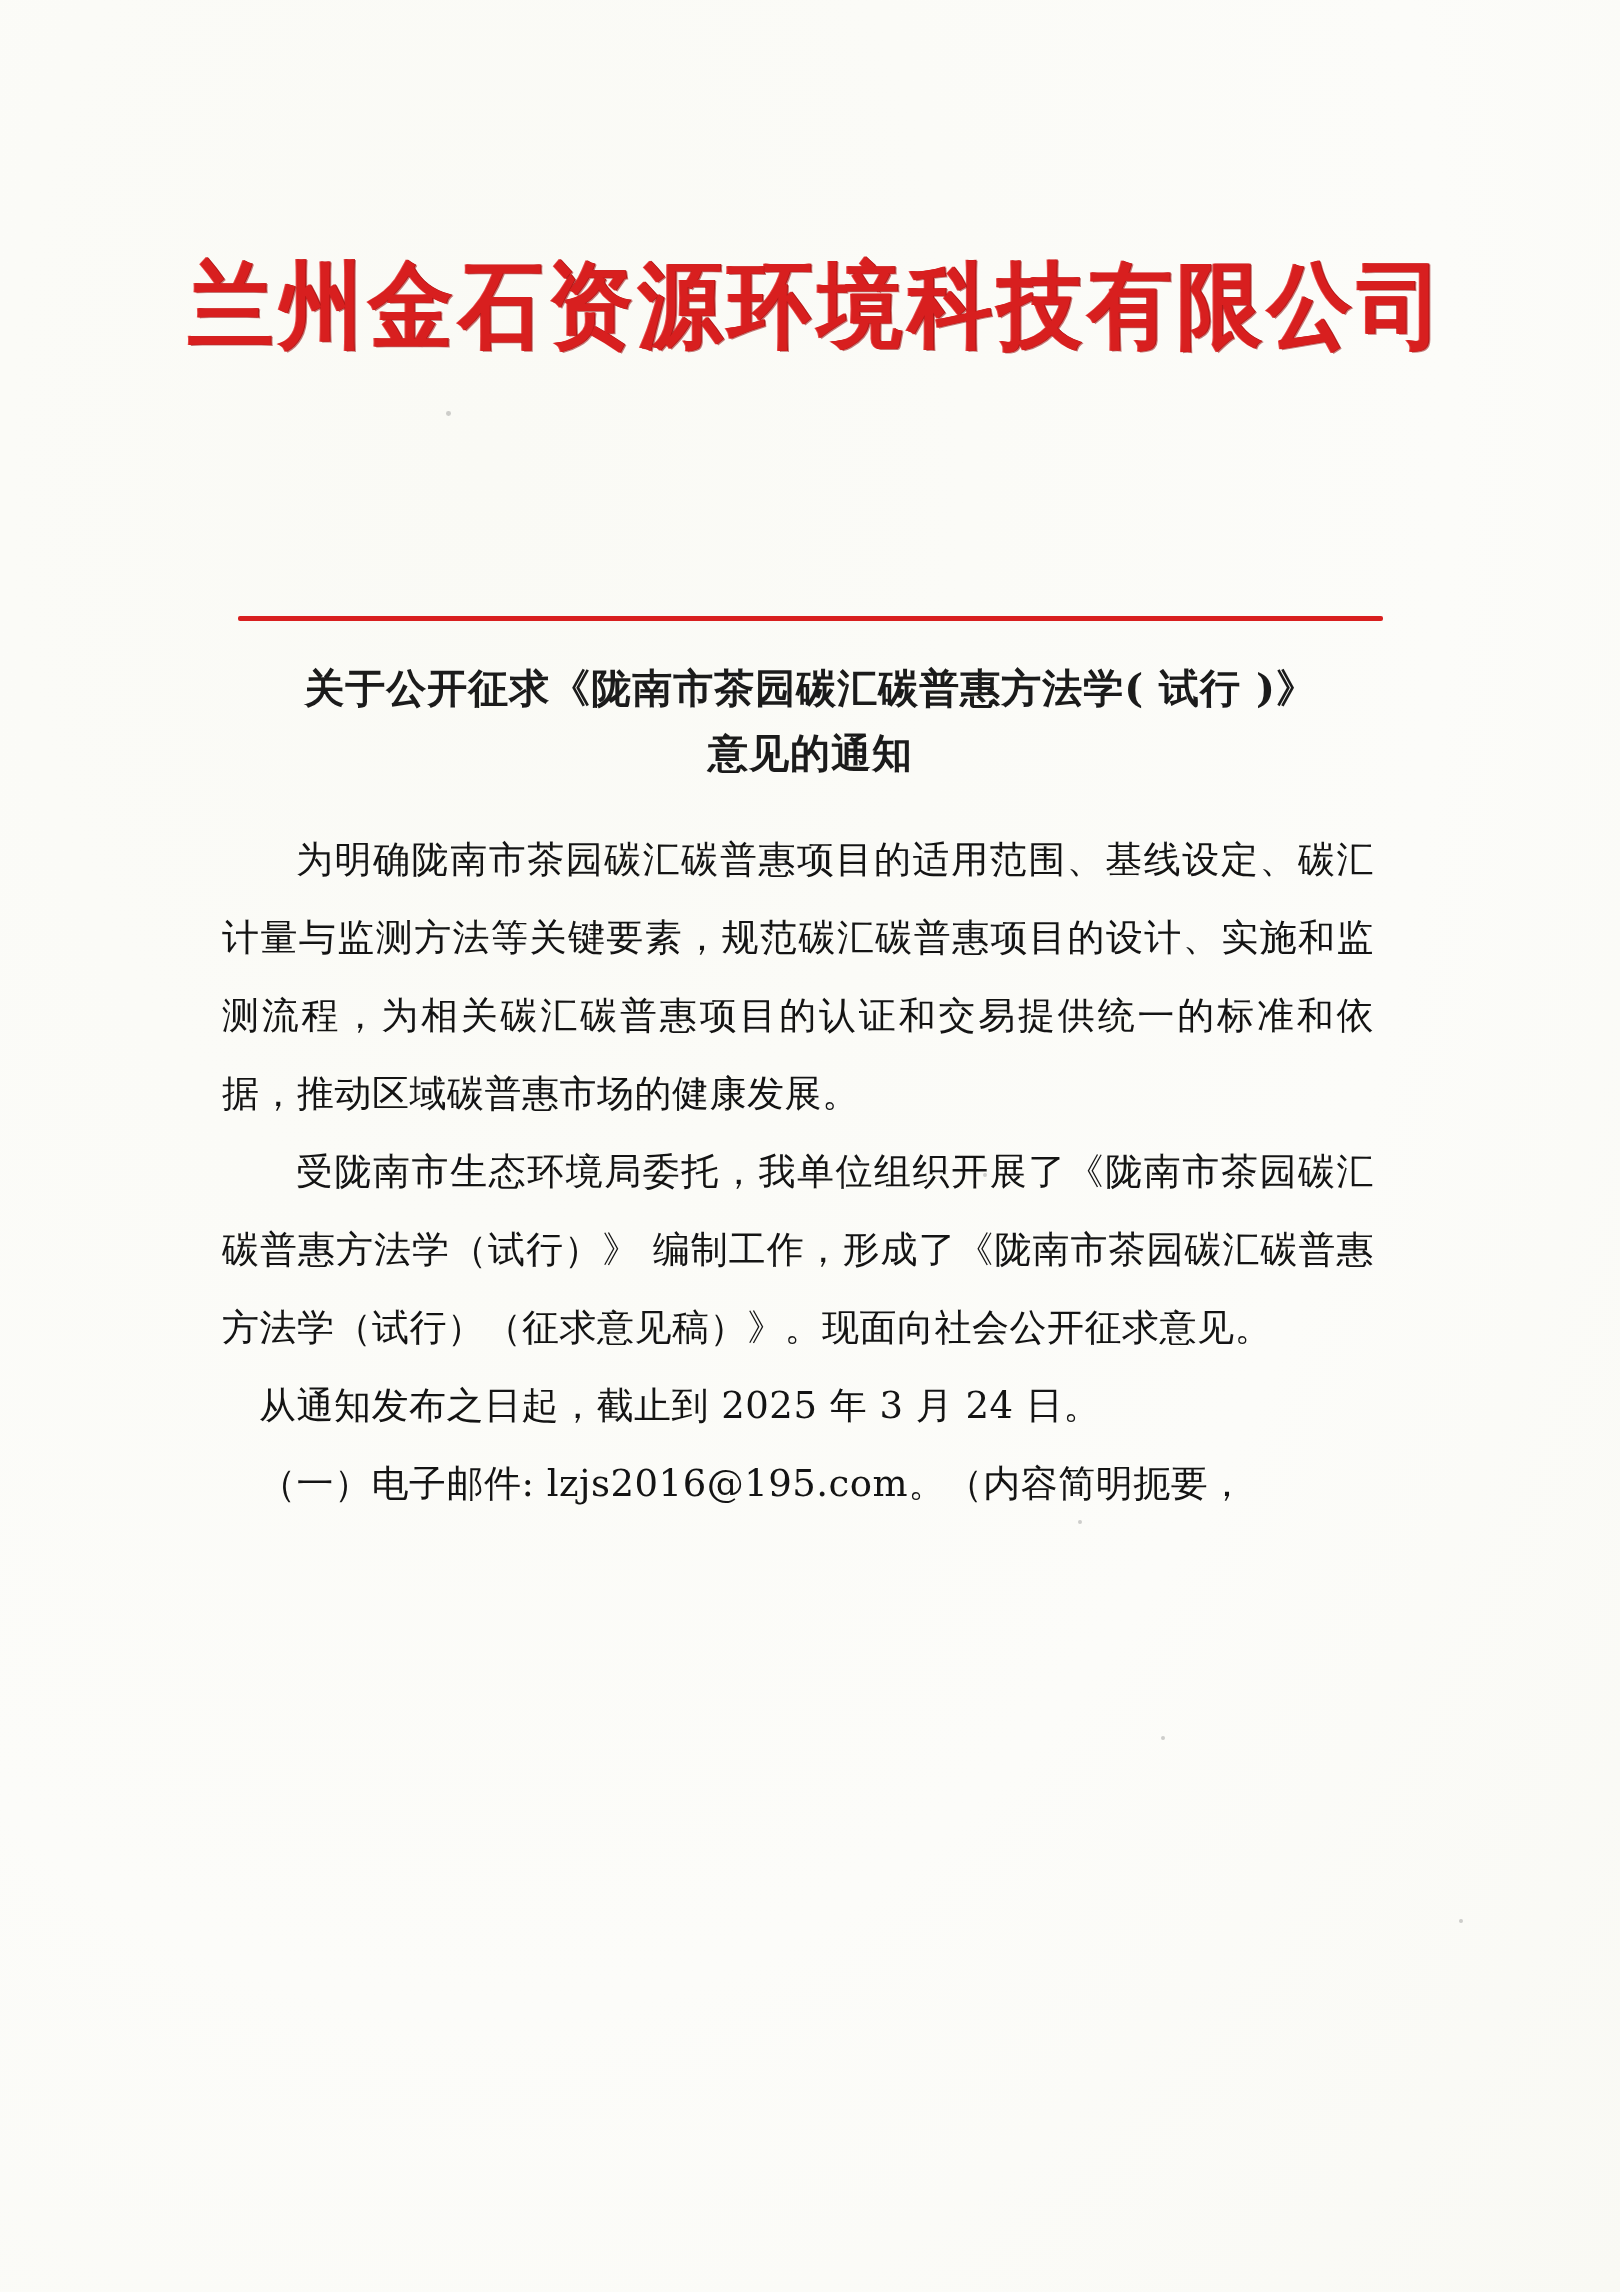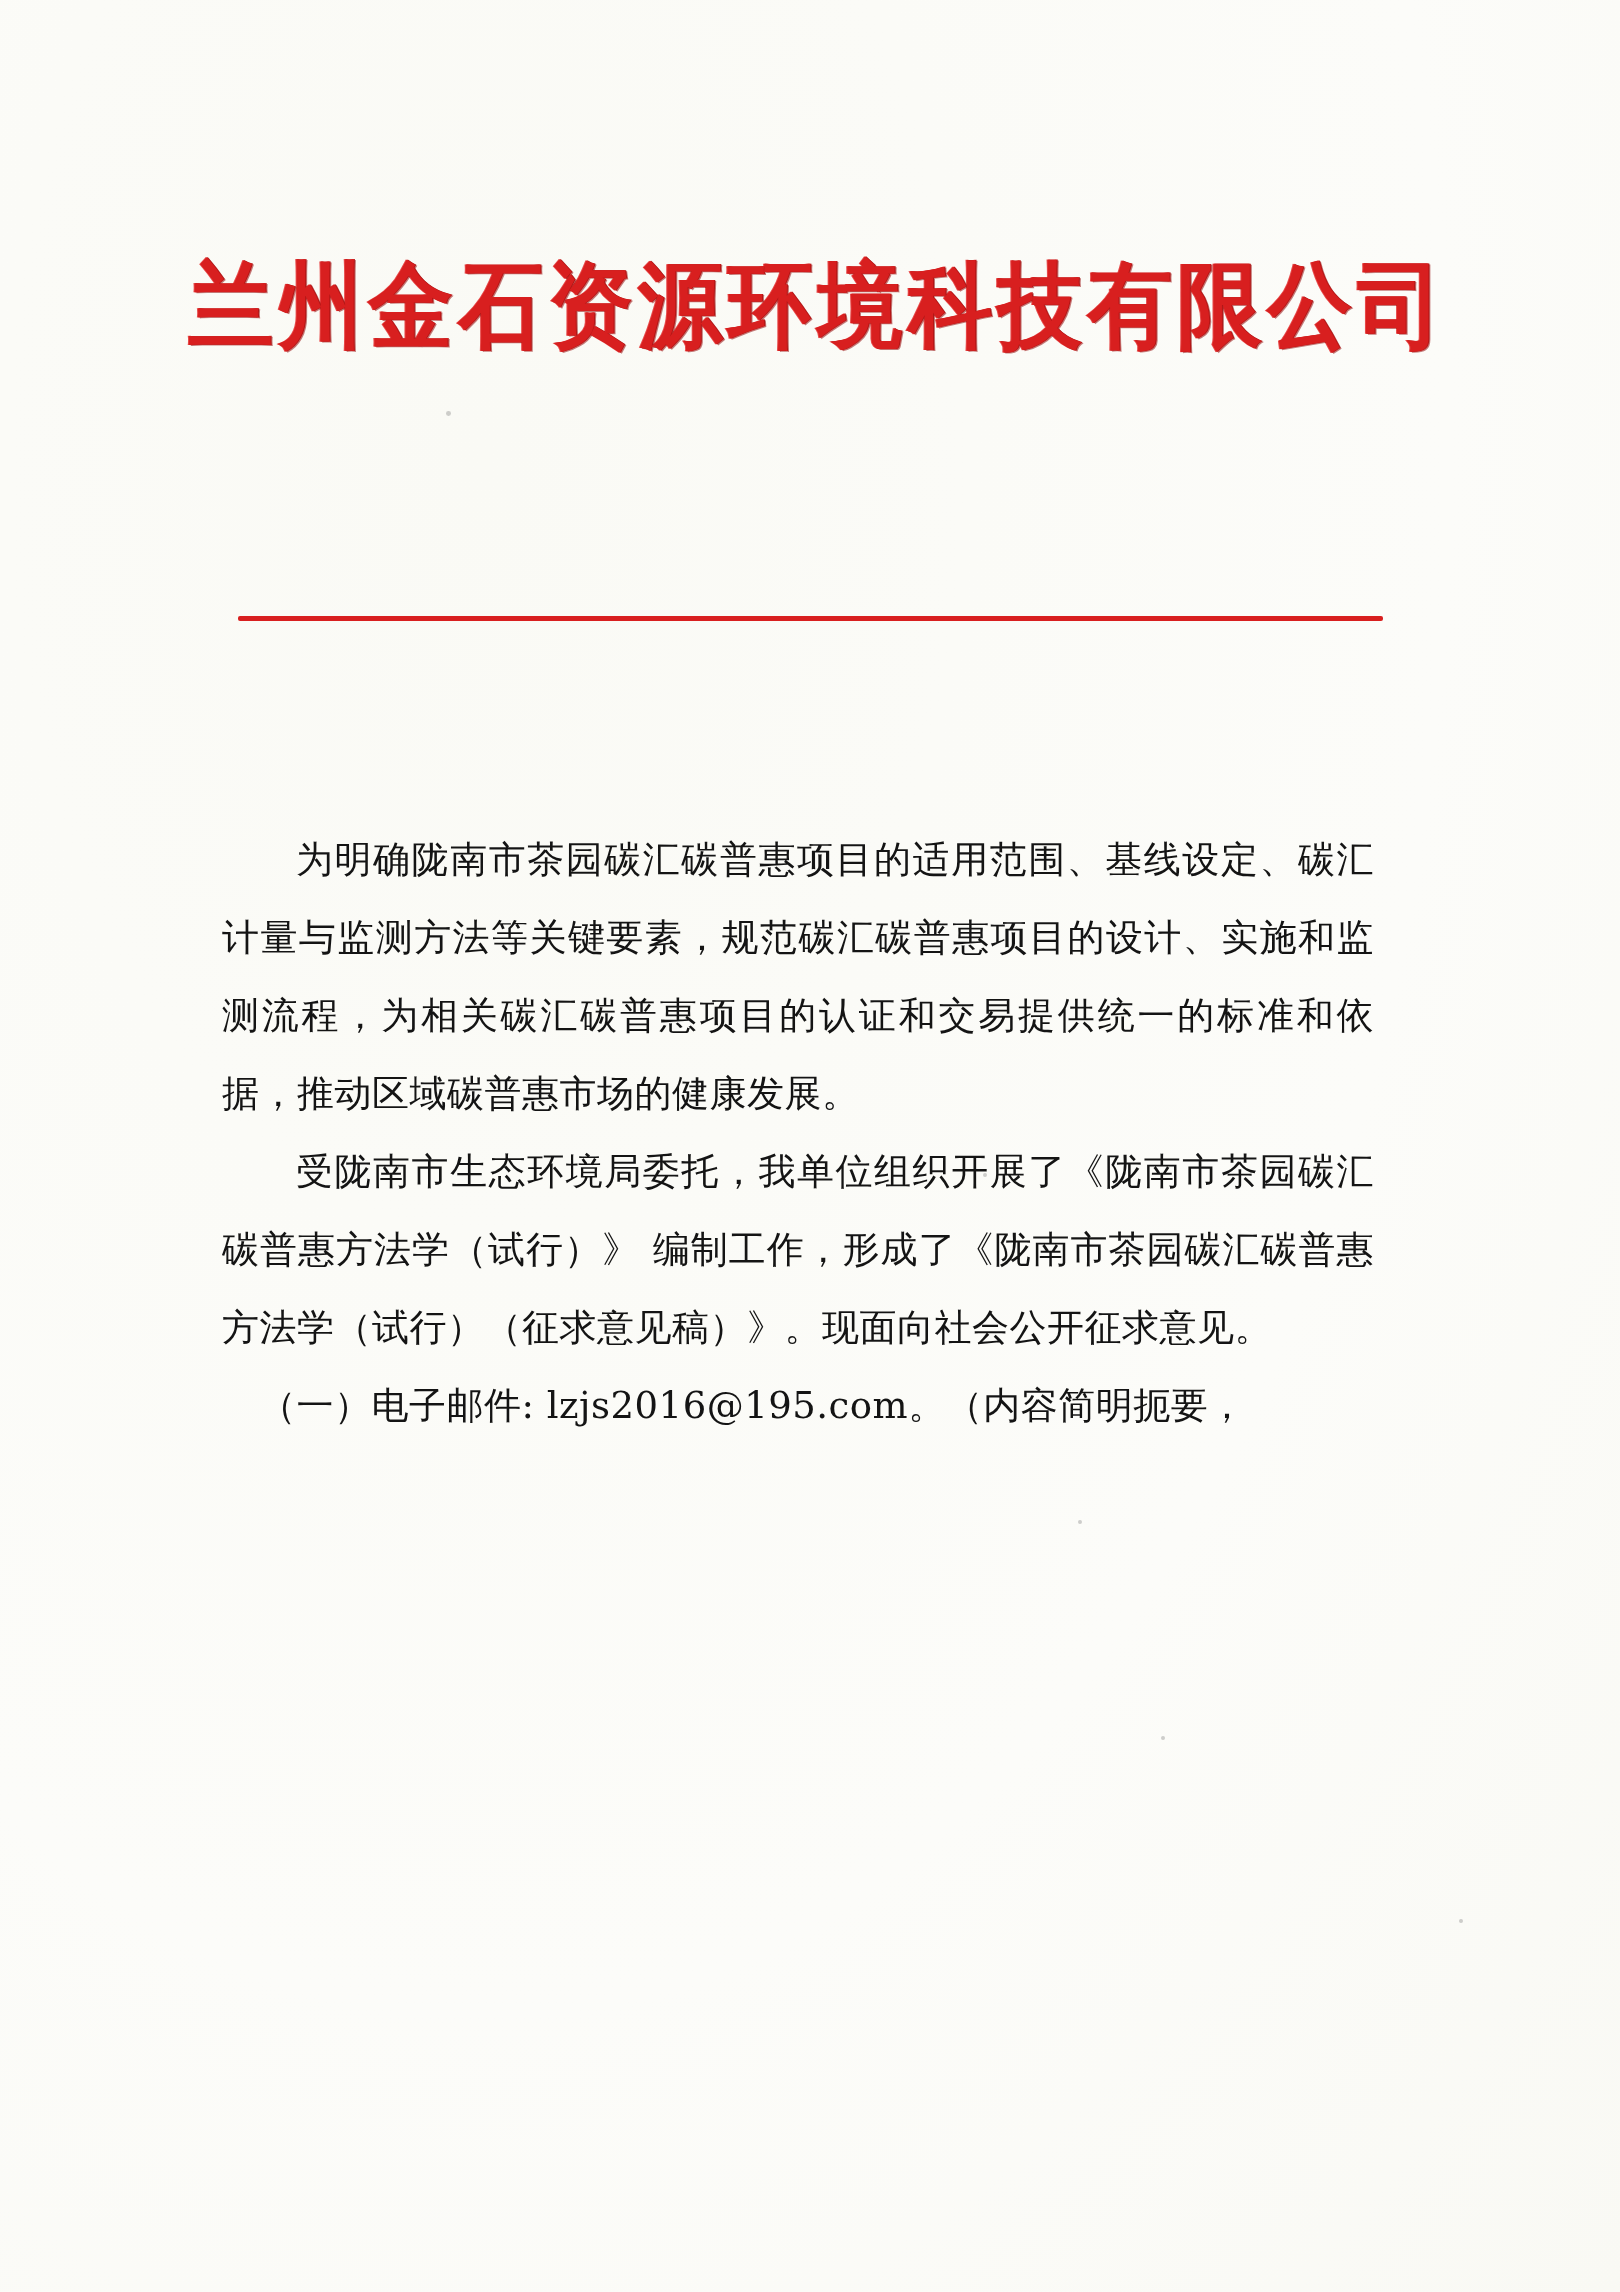--- a/index.html
+++ b/index.html
@@ -128,25 +128,30 @@
 
 <div class="page">
   <div class="paper-tint"></div>
 
   <div class="letterhead">
     <span class="letterhead-title">兰州金石资源环境科技有限公司</span>
   </div>
 
   <div class="rule"></div>
 
+  <div class="doc-title">
+    <span>关于公开征求《陇南市茶园碳汇碳普惠方法学( 试行 )》</span>
+    <span class="line2">意见的通知</span>
+  </div>
 
   <div class="body-text">
     <p class="para">为明确陇南市茶园碳汇碳普惠项目的适用范围、基线设定、碳汇计量与监测方法等关键要素，规范碳汇碳普惠项目的设计、实施和监测流程，为相关碳汇碳普惠项目的认证和交易提供统一的标准和依据，推动区域碳普惠市场的健康发展。</p>
     <p class="para">受陇南市生态环境局委托，我单位组织开展了《陇南市茶园碳汇碳普惠方法学（试行）》 编制工作，形成了《陇南市茶园碳汇碳普惠方法学（试行）（征求意见稿）》。现面向社会公开征求意见。</p>
 
+    <p class="plain">从通知发布之日起，截止到 2025 年 3 月 24 日。</p>
 
 
     <p class="item">（一）电子邮件: lzjs2016@195.com。（内容简明扼要，</p>
   </div>
 
   <div class="speck" style="left:446px; top:411px; width:4.9px; height:4.9px;"></div>
   <div class="speck" style="left:983px; top:1173px; width:3.9px; height:3.9px;"></div>
   <div class="speck" style="left:780px; top:1161px; width:2.9px; height:2.9px;"></div>
   <div class="speck" style="left:1078px; top:1520px; width:3.9px; height:3.9px;"></div>
   <div class="speck" style="left:1161px; top:1736px; width:3.9px; height:3.9px;"></div>

